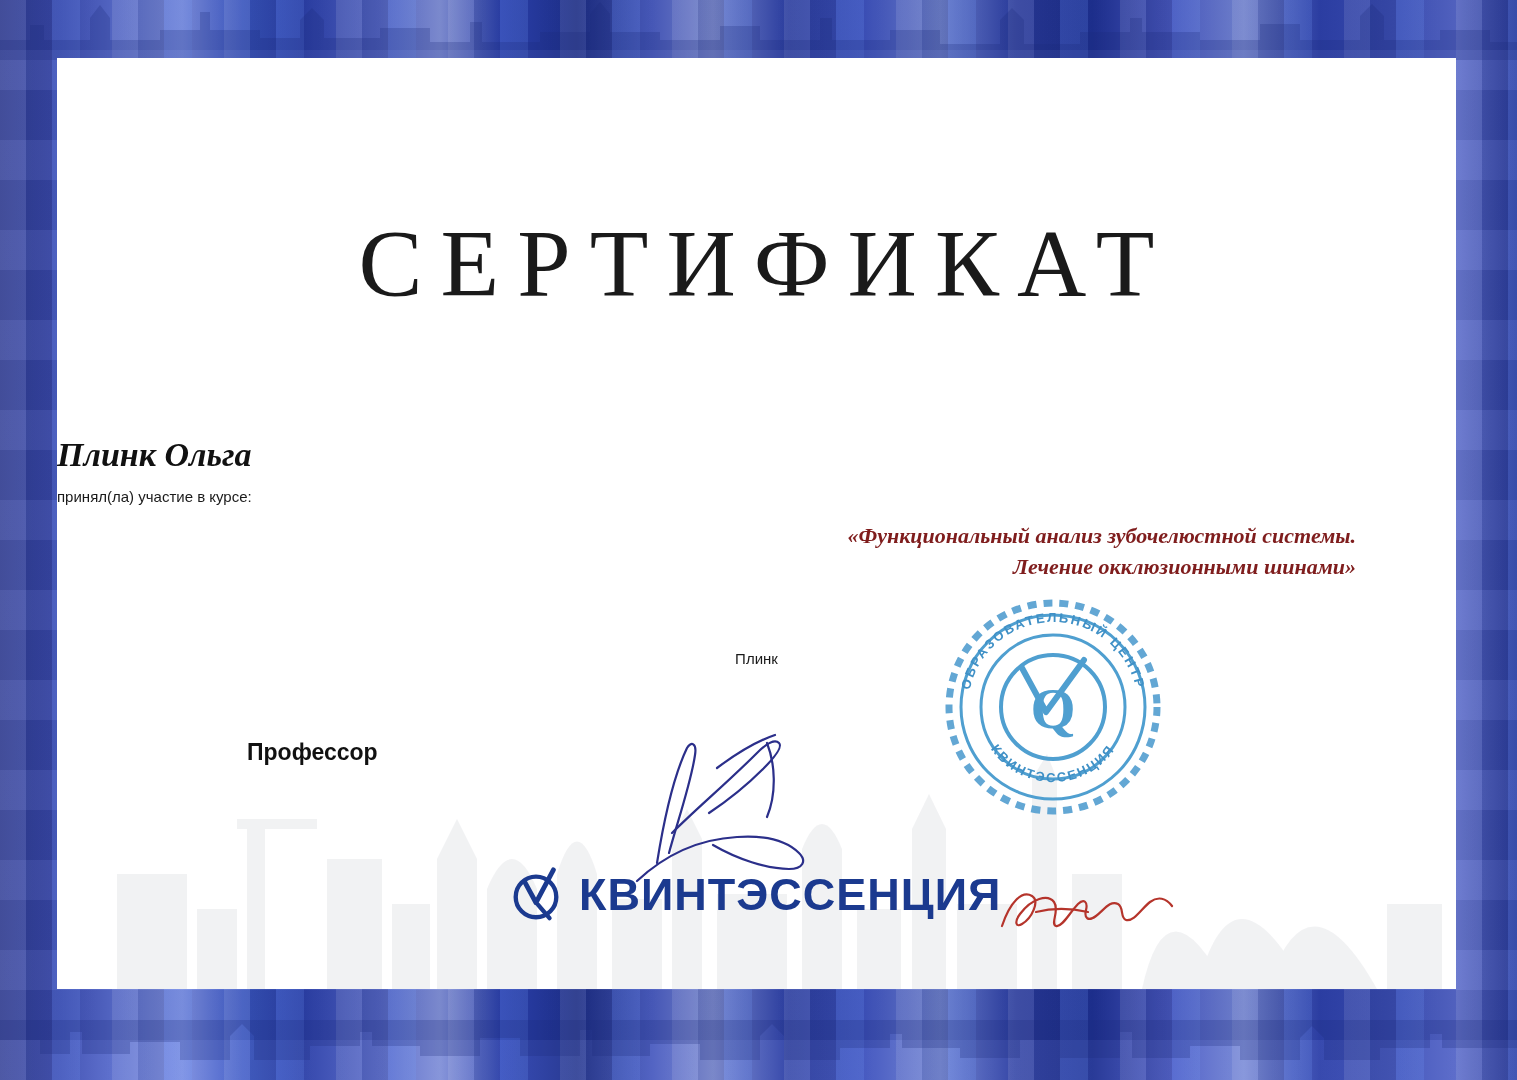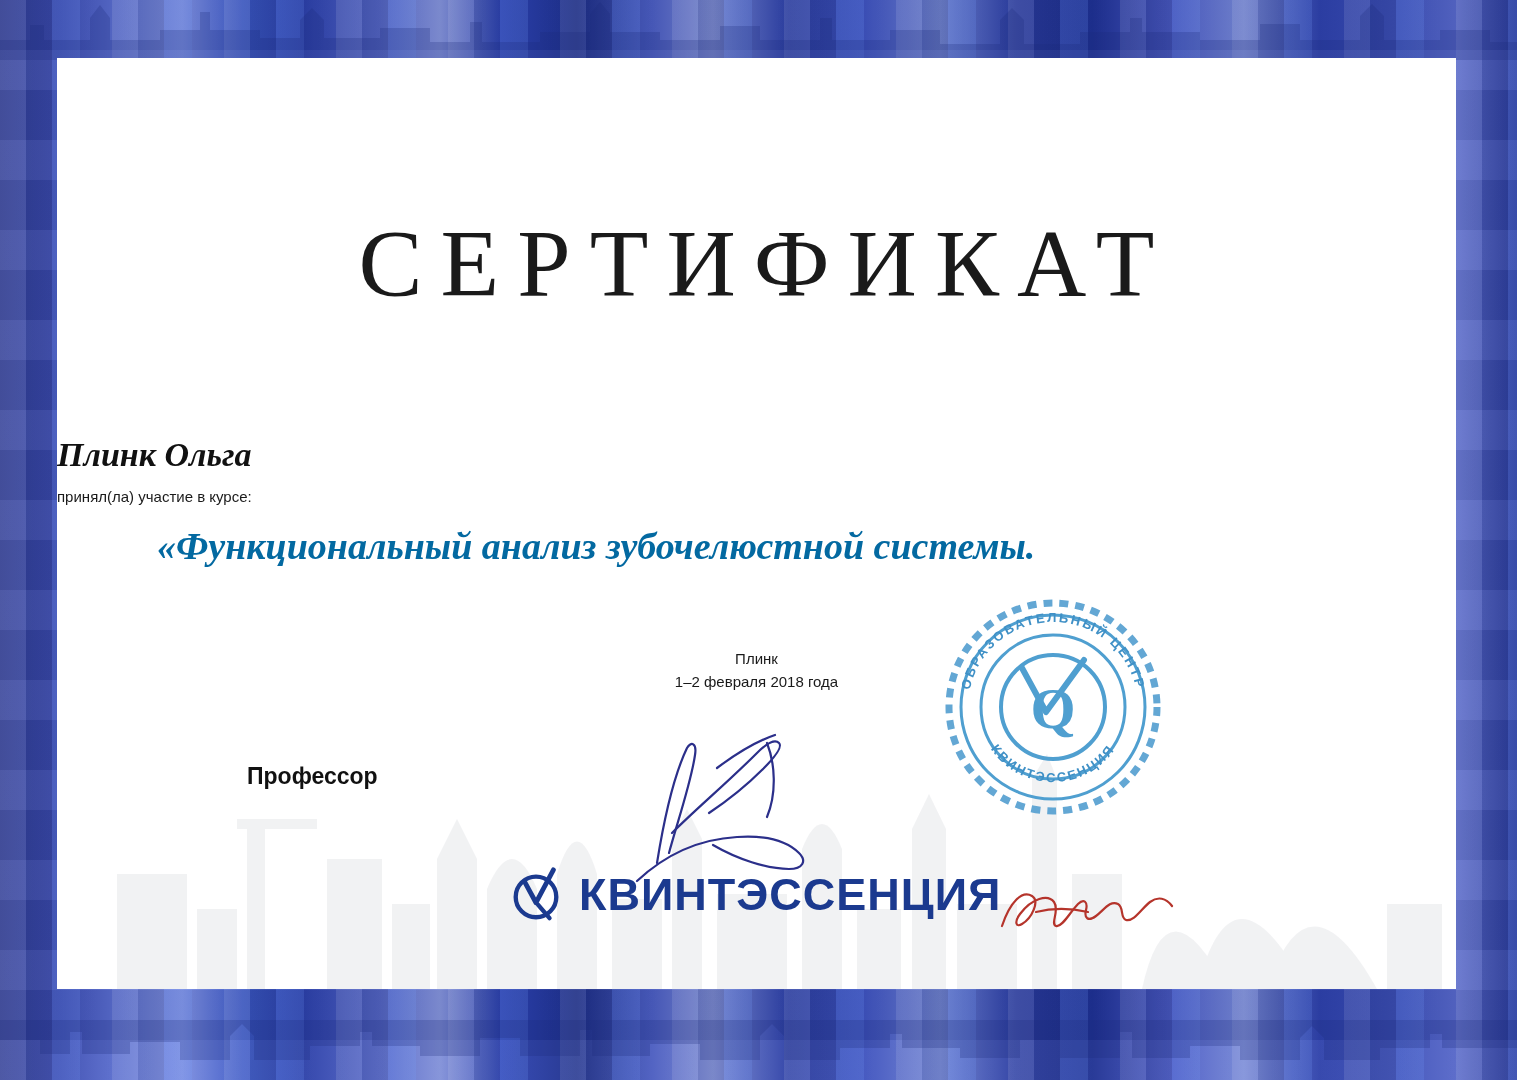--- a/index.html
+++ b/index.html
@@ -99,42 +99,42 @@
     left: 0; right: 0;
     top: 430px;
     font-size: 15px;
     color: #1a1a1a;
   }
   .course {
     position: absolute;
     left: 100px;
     right: 100px;
     top: 462px;
-    text-align: left;
+    text-align: right;
     font-family: "Liberation Serif", serif;
     font-style: italic;
     font-weight: bold;
-    font-size: 38px;
+    font-size: 22px;
     line-height: 1.42;
-    color: #0369a1;
+    color: #7f1d1d;
   }
   .place, .dates {
     position: absolute;
     left: 0; right: 0;
     text-align: center;
     font-size: 15px;
     color: #1a1a1a;
   }
   .place { top: 592px; }
   .dates { top: 615px; }
 
   .signer {
     position: absolute;
     left: 190px;
-    top: 700px;
+    top: 676px;
     font-size: 23px;
     font-weight: bold;
     line-height: 1.65;
     color: #111;
   }
 
   
   .signature {
     position: absolute;
     left: 560px;
@@ -225,24 +225,24 @@
       </g>
     </svg>
 
     <div class="title">СЕРТИФИКАТ</div>
 
     <div class="recipient">Плинк Ольга</div>
     <div class="participated">принял(ла) участие в курсе:</div>
 
     <div class="course">
       <div>«Функциональный анализ зубочелюстной системы.</div>
+      <div>Лечение окклюзионными шинами»</div>
     </div>
 
     <div class="place">Плинк</div>
-    <div class="dates">1–2 февраля 2018 года</div>
 
     <div class="signer">
       <div>Профессор</div>
     </div>
 
     <svg class="signature" viewBox="0 0 230 180">
       <g fill="none" stroke="#2b2f8a" stroke-width="2.2" stroke-linecap="round">
         <path d="M40,150 C48,100 58,60 70,35 C74,28 80,30 78,42 C74,70 60,110 52,140"></path>
         <path d="M55,120 C80,95 110,70 140,40 C150,30 158,26 162,30 C166,34 158,44 146,56 C130,72 110,88 92,100"></path>
         <path d="M100,55 C120,40 140,28 158,22"></path>

